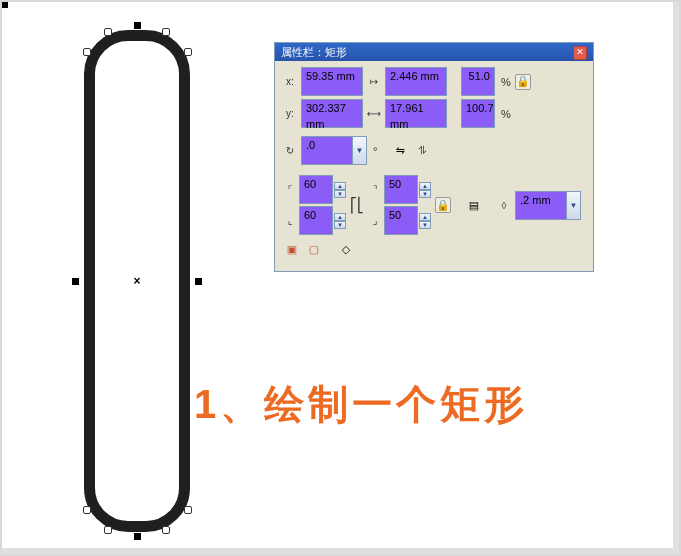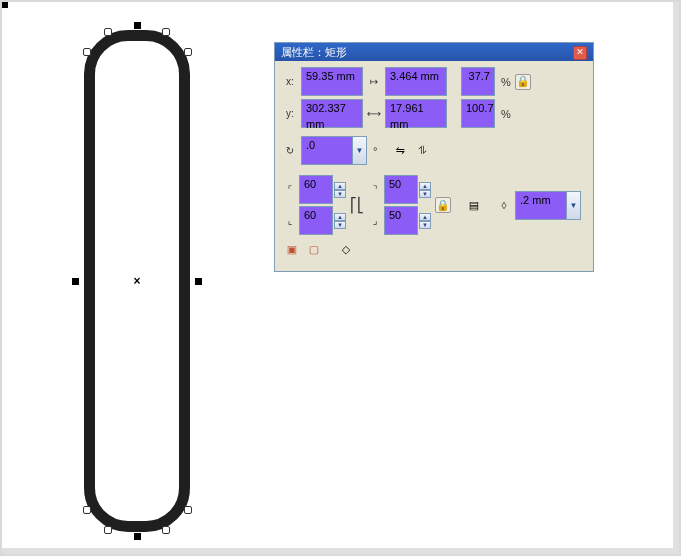--- a/index.html
+++ b/index.html
@@ -196,23 +196,23 @@
       <div class="panel-title">
         <span>属性栏：矩形</span>
         <span class="panel-close">✕</span>
       </div>
       <div class="panel-body">
 
         <div class="row">
           <span class="ico">x:</span>
           <span class="field w-md">59.35 mm</span>
           <span class="ico">↦</span>
-          <span class="field w-md">3.464 mm</span>
-          <div class="group-sep"></div>
-          <span class="field w-tiny" style="text-align:right">37.7</span>
+          <span class="field w-md">2.446 mm</span>
+          <div class="group-sep"></div>
+          <span class="field w-tiny" style="text-align:right">51.0</span>
           <span class="units">%</span>
           <span class="lock">🔒</span>
         </div>
 
         <div class="row" style="margin-top:-2px">
           <span class="ico">y:</span>
           <span class="field w-md">302.337 mm</span>
           <span class="ico">⟷</span>
           <span class="field w-md">17.961 mm</span>
           <div class="group-sep"></div>
@@ -284,17 +284,18 @@
         <div class="row bottom-row">
           <span class="ico-btn" style="color:#c05030">▣</span>
           <span class="ico-btn" style="color:#c05030">▢</span>
           <div class="group-sep"></div>
           <span class="ico-btn">◇</span>
         </div>
 
       </div>
     </div>
 
+    <div class="caption">1、绘制一个矩形</div>
 
   </div>
   <div class="page-shadow"></div>
   <div class="page-shadow-b"></div>
 </div>
 
 </body></html>

